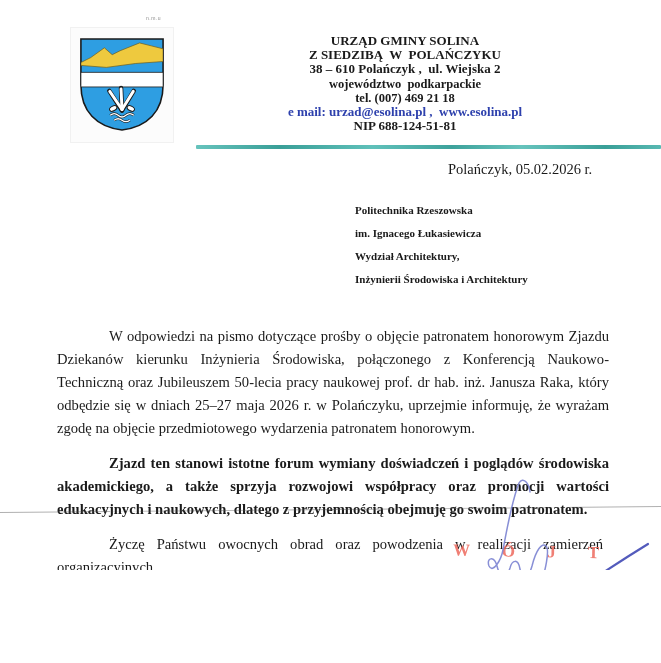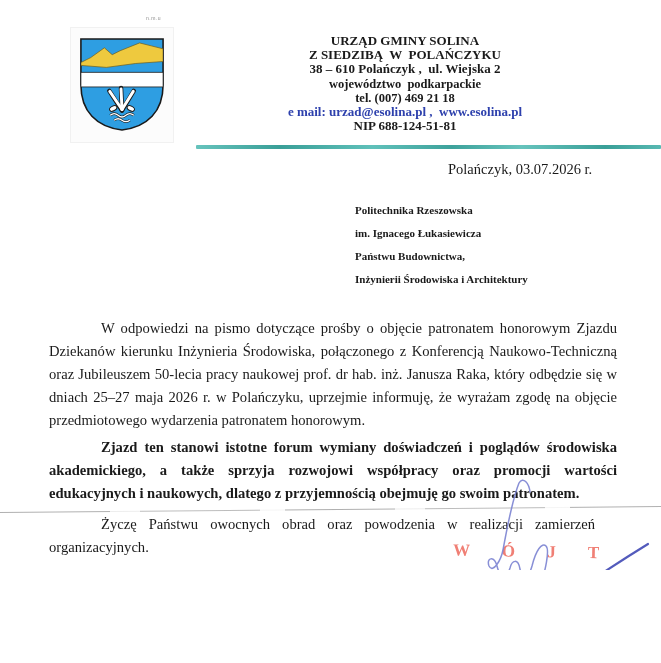--- a/index.html
+++ b/index.html
@@ -23,21 +23,21 @@
   .rule{position:absolute; left:196px; top:145px; width:465px; height:3.5px; border-radius:1px;
     background:linear-gradient(90deg,#5ec0b9,#2f9a92 18%,#57bdb6 38%,#339d96 55%,#5ec0b9 70%,#2f9a92 88%,#4fb5ae);
     opacity:.95;}
   
   .date{position:absolute; left:448px; top:161px; width:150px; font-size:14.5px;}
   
   .recipient{position:absolute; left:355px; top:199px; font-weight:bold; font-size:11px; line-height:23px;}
   
   .body{position:absolute; left:45px; top:313px; width:576px;
     font-size:14.6px; line-height:23px; text-align:justify;}
-  .body p{margin:4px; text-indent:52px;}
+  .body p{margin:12px; text-indent:52px;}
   .body p.p2{margin-top:2px;font-weight:bold;}
   .body p.p3{margin-top:8px; width:546px; word-spacing:4px;}
   
   .artifact{position:absolute; left:0; top:509px; width:661px; height:1px;
     transform:rotate(-0.5deg); pointer-events:none;
     background:repeating-linear-gradient(90deg,
       rgba(80,80,80,.45) 0 110px, rgba(80,80,80,.10) 110px 140px,
       rgba(80,80,80,.38) 140px 260px, rgba(80,80,80,.06) 260px 285px);}
   
   .stamp-title{position:absolute; left:453px; top:542px; color:var(--stamp-red,#ee6e62);
@@ -92,26 +92,26 @@
     <div class="h-line">Z SIEDZIBĄ  W  POLAŃCZYKU</div>
     <div class="h-line">38 – 610 Polańczyk ,  ul. Wiejska 2</div>
     <div class="h-line small">województwo  podkarpackie</div>
     <div class="h-line small">tel. (007) 469 21 18</div>
     <div class="h-line email">e mail: urzad@esolina.pl ,  www.esolina.pl</div>
     <div class="h-line">NIP 688-124-51-81</div>
   </div>
 
   <div class="rule"></div>
 
-  <div class="date">Polańczyk, 03.07.2026 r.</div>
+  <div class="date">Polańczyk, 05.02.2026 r.</div>
 
   <div class="recipient">
     <div>Politechnika Rzeszowska</div>
     <div>im. Ignacego Łukasiewicza</div>
-    <div>Państwu Budownictwa,</div>
+    <div>Wydział Architektury,</div>
     <div>Inżynierii Środowiska i Architektury</div>
   </div>
 
   <div class="body">
     <p class="p1">W odpowiedzi na pismo dotyczące prośby o objęcie patronatem honorowym Zjazdu Dziekanów kierunku Inżynieria Środowiska, połączonego z Konferencją Naukowo-Techniczną oraz Jubileuszem 50-lecia pracy naukowej prof. dr hab. inż. Janusza Raka, który odbędzie się w dniach 25–27 maja 2026 r. w Polańczyku, uprzejmie informuję, że wyrażam zgodę na objęcie przedmiotowego wydarzenia patronatem honorowym.</p>
     <p class="p2">Zjazd ten stanowi istotne forum wymiany doświadczeń i poglądów środowiska akademickiego, a także sprzyja rozwojowi współpracy oraz promocji wartości edukacyjnych i naukowych, dlatego z przyjemnością obejmuję go swoim patronatem.</p>
     <p class="p3">Życzę Państwu owocnych obrad oraz powodzenia w realizacji zamierzeń organizacyjnych.</p>
   </div>
 
   <div class="artifact"></div>

